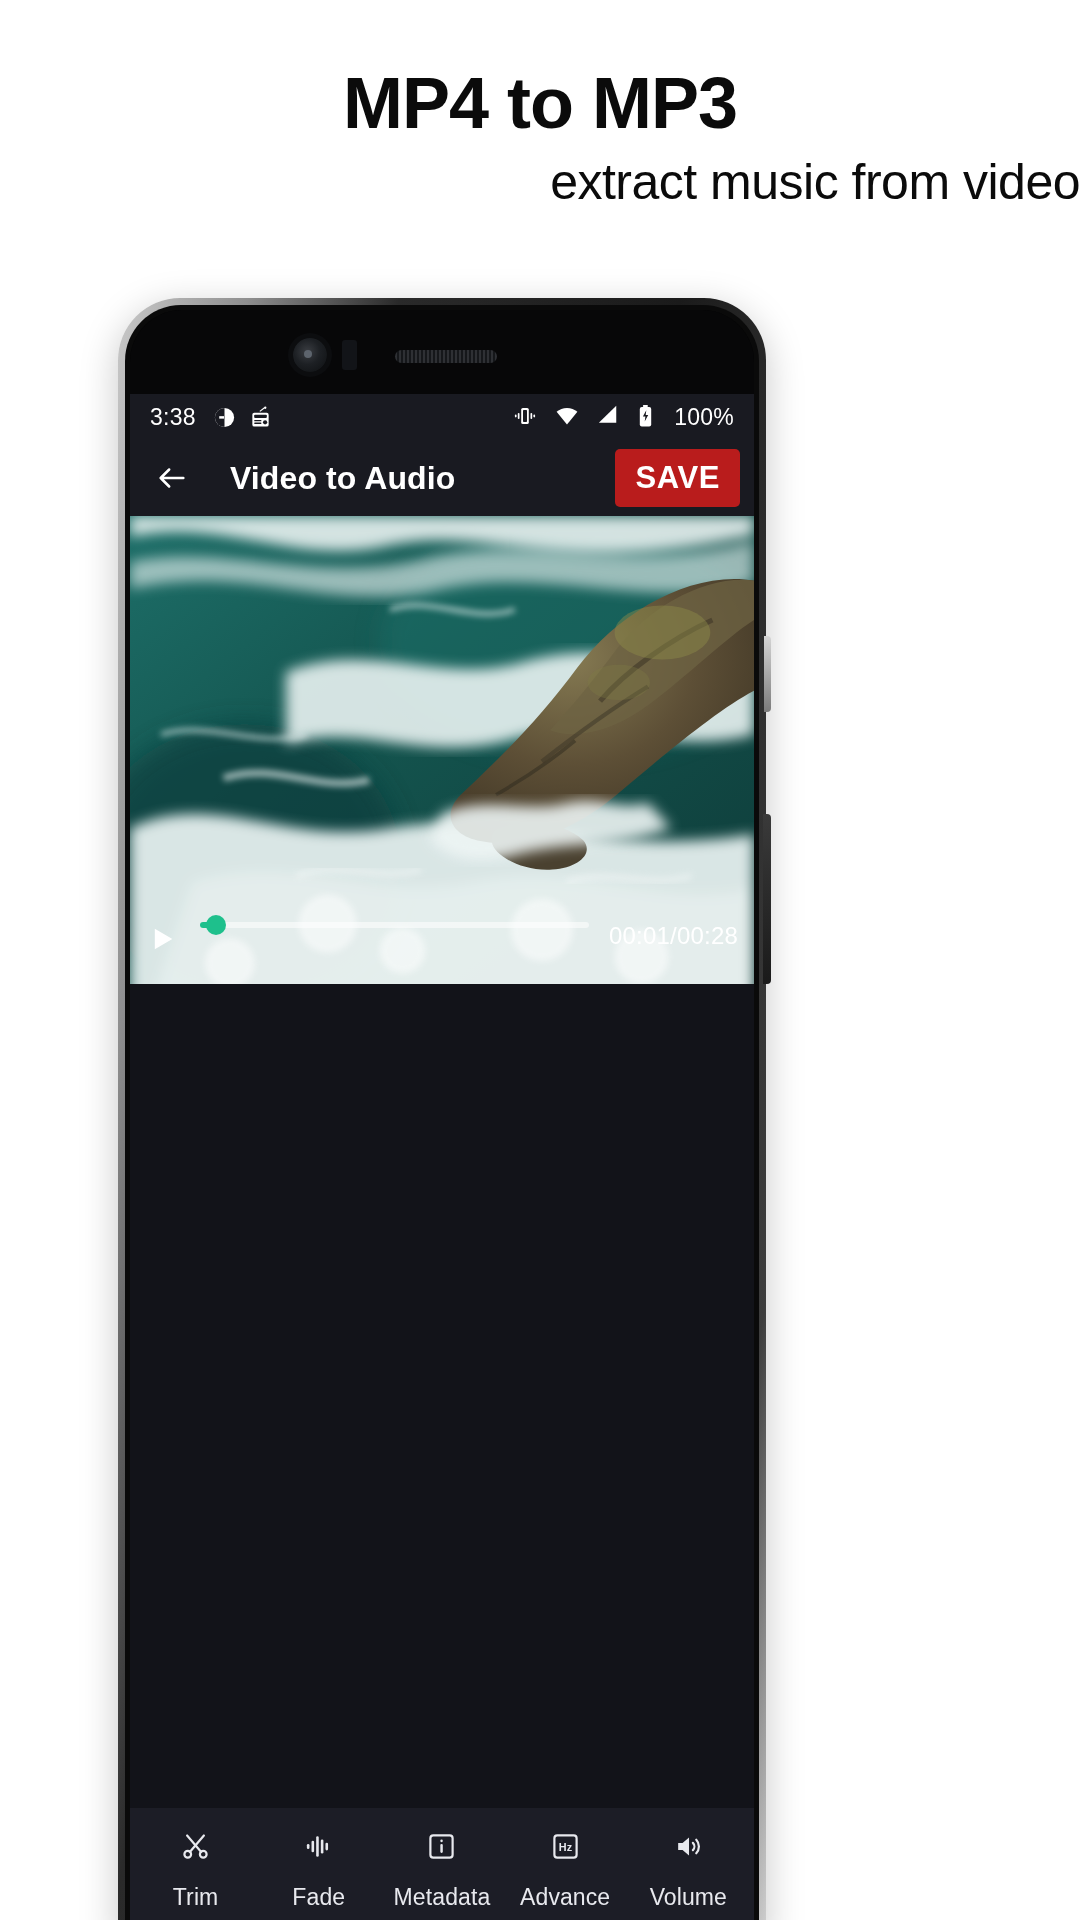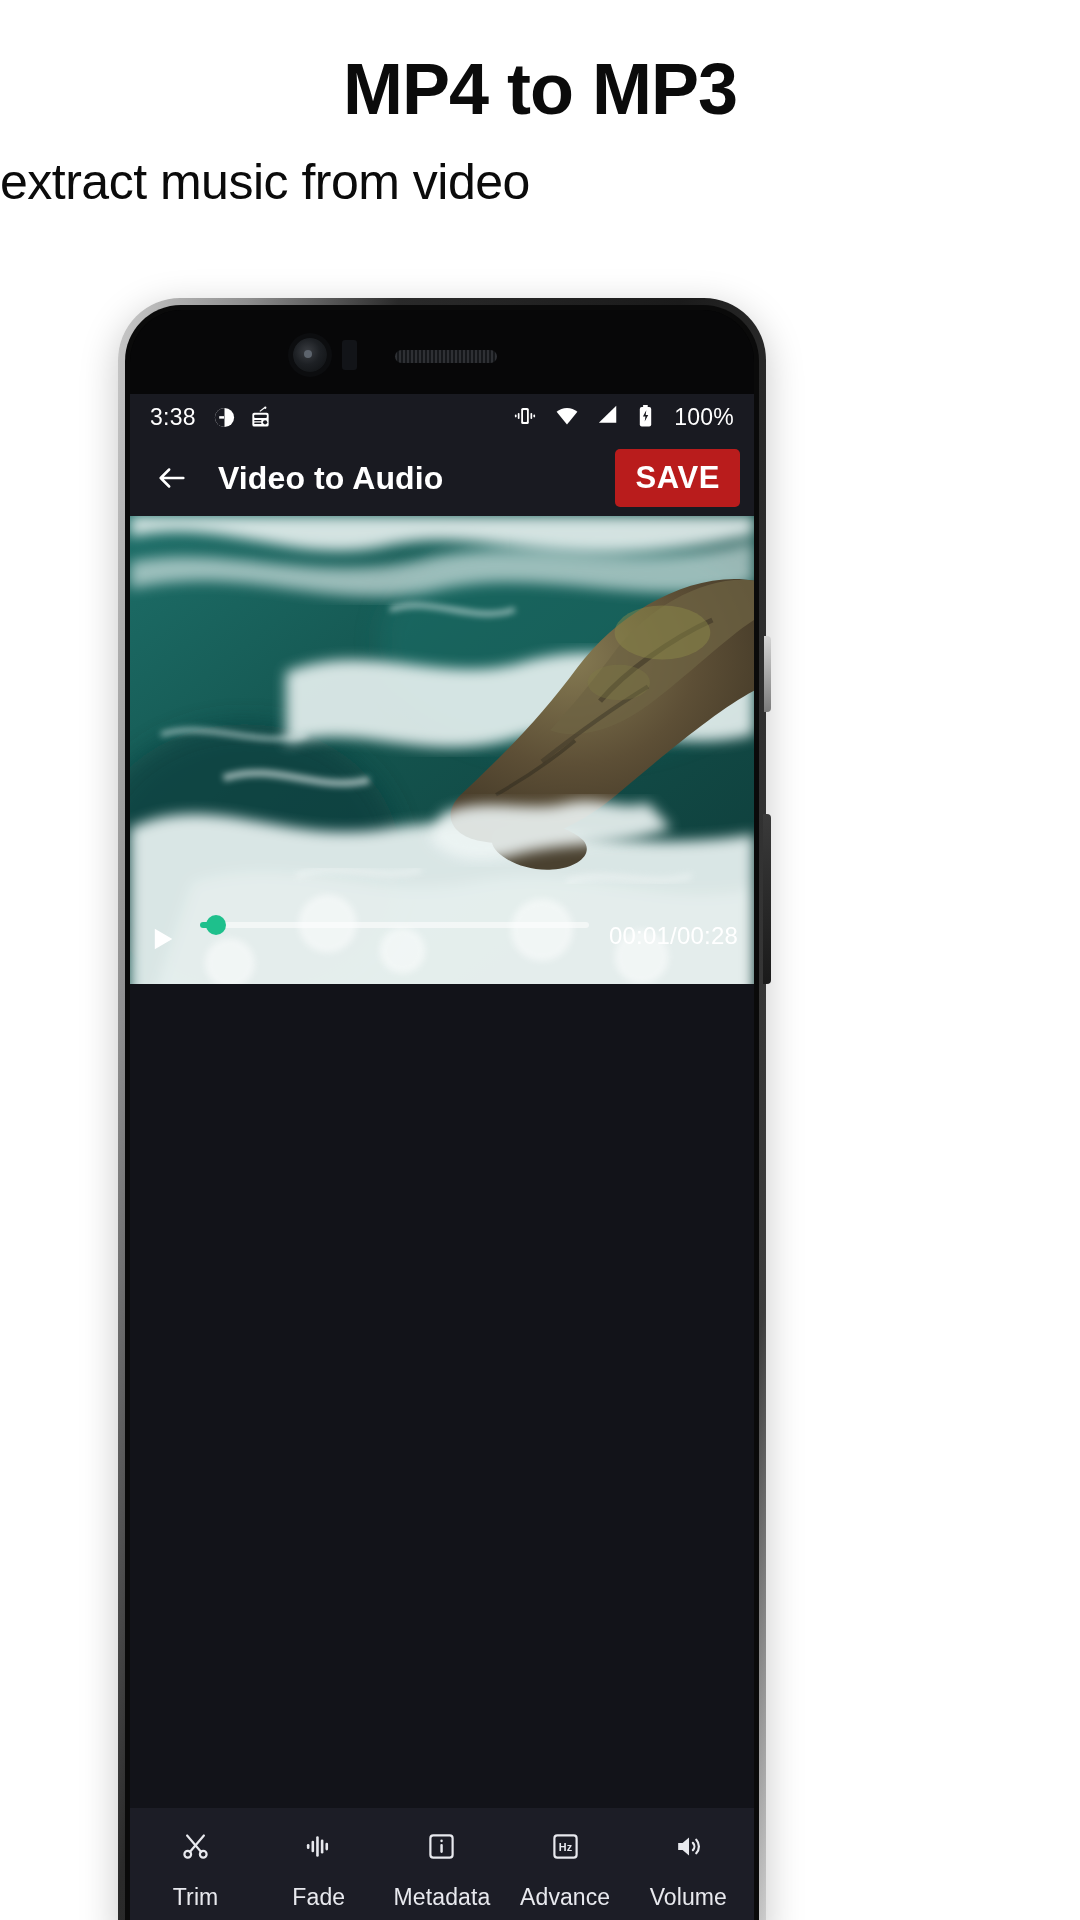--- a/index.html
+++ b/index.html
@@ -6,28 +6,28 @@
   html, body {
     width: 1080px; height: 1920px;
     background: #ffffff;
     font-family: "Liberation Sans", sans-serif;
     overflow: hidden;
   }
   .page { position: relative; width: 1080px; height: 1920px; background: #fff; }
 
   
   .headline {
-    position: absolute; top: 52px; left: 0; width: 1080px;
+    position: absolute; top: 66px; left: 0; width: 1080px;
     text-align: center;
     font-size: 72px; font-weight: 700; letter-spacing: -1px;
     color: #0b0b0b; line-height: 1.05;
   }
   .subhead {
     position: absolute; top: 152px; left: 0; width: 1080px;
-    text-align: left;
+    text-align: right;
     font-size: 50px; font-weight: 500; letter-spacing: -0.5px;
     color: #0b0b0b; line-height: 1.2;
   }
 
   
   .phone {
     position: absolute; left: 118px; top: 298px;
     width: 648px; height: 1640px;
     border-radius: 62px 62px 0 0;
     background: linear-gradient(100deg,#c9c9c9 0%,#8e8e8e 14%,#2a2a2a 30%,#1b1b1b 60%,#3d3d3d 88%,#d0d0d0 100%);
@@ -115,21 +115,21 @@
     display: flex; align-items: center;
     padding: 0 14px 0 18px;
     background: #191a21;
   }
   .back-btn {
     width: 48px; height: 48px;
     display: flex; align-items: center; justify-content: center;
     cursor: pointer;
   }
   .appbar-title {
-    margin-left: 22px;
+    margin-left: 34px;
     color: #ffffff; font-size: 32px; font-weight: 600;
     letter-spacing: 0.1px;
   }
   .appbar-spacer { flex: 1; }
   .save-btn {
     background: #b91c1c;
     color: #ffffff;
     font-size: 31px; font-weight: 700;
     letter-spacing: 0.6px;
     padding: 11px 20px;

